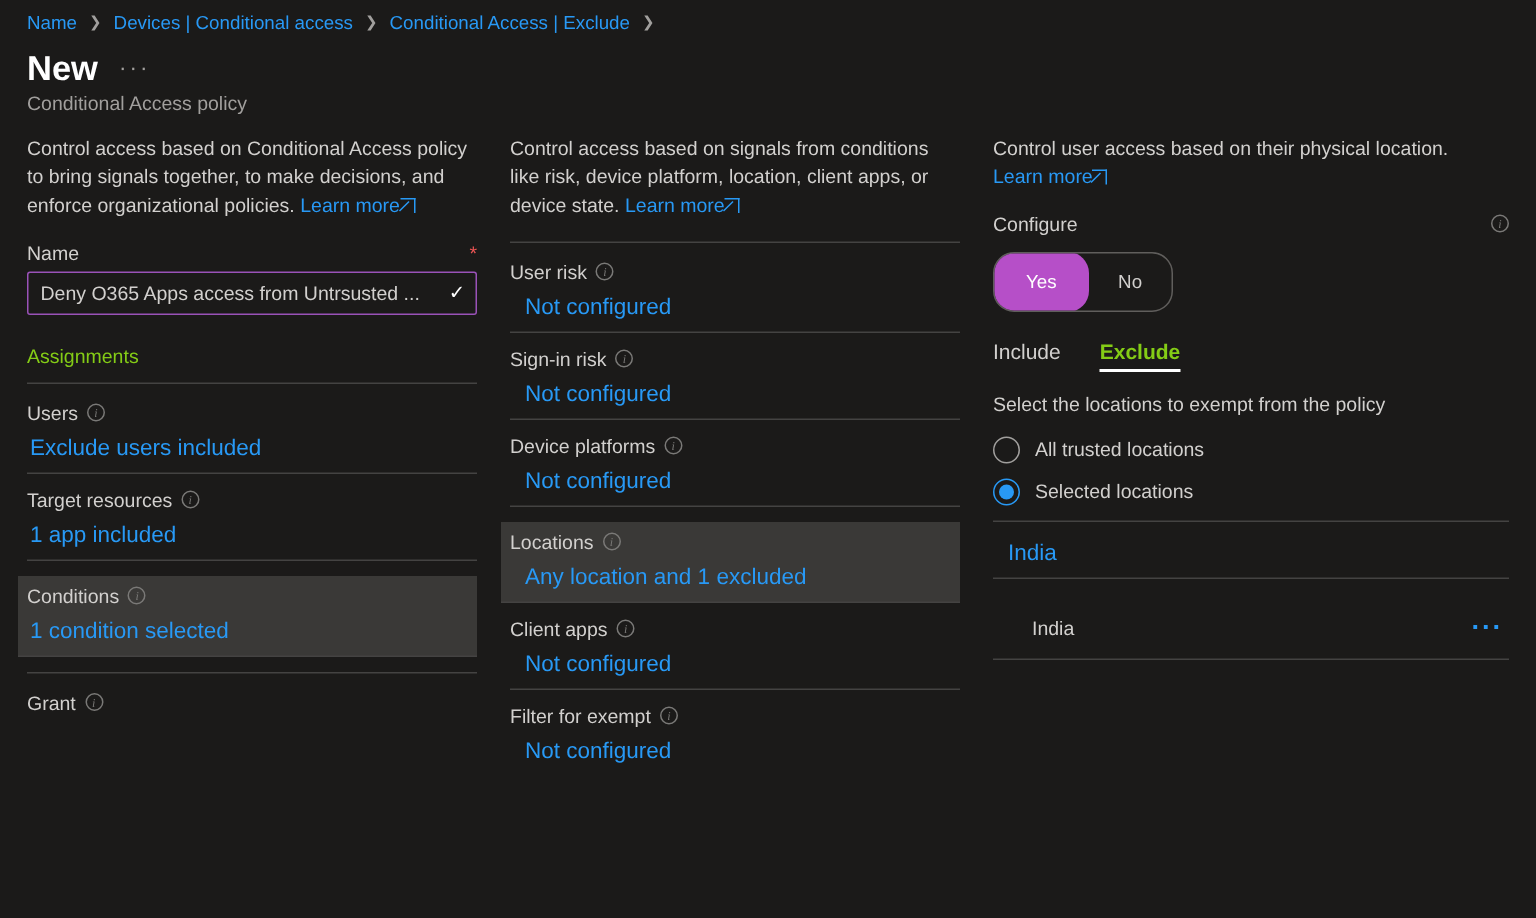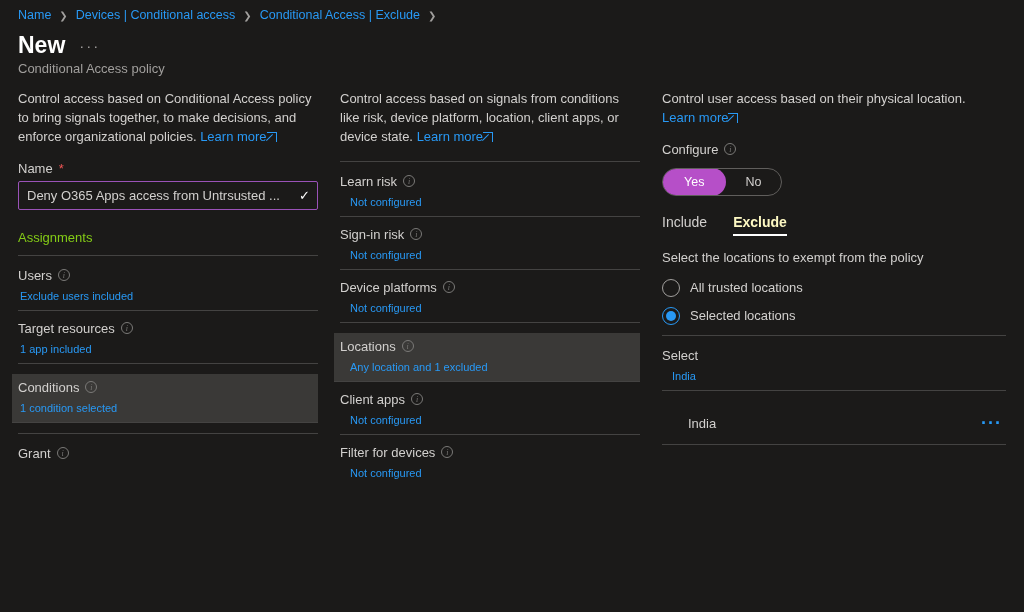--- a/index.html
+++ b/index.html
@@ -67,20 +67,21 @@
     top: 4px;
     left: -2px;
   }
   .field-label {
     display: flex;
     align-items: center;
     gap: 6px;
     margin-bottom: 5px;
     color: #d2d0ce;
     font-size: 13px;
+    justify-content: space-between;
   }
   .req { color: #e55; }
   .info-icon {
     width: 12px;
     height: 12px;
     border: 1px solid #7a7977;
     border-radius: 50%;
     display: inline-flex;
     align-items: center;
     justify-content: center;
@@ -127,32 +128,32 @@
   }
   .block-label {
     display: flex;
     align-items: center;
     gap: 6px;
     margin-bottom: 7px;
     font-size: 13px;
   }
   .block-value {
     color: #2899f5;
-    font-size: 11px;
+    font-size: 15px;
     padding-left: 2px;
     cursor: pointer;
   }
   .block-value.indent { padding-left: 10px;}
   
   .toggle {
     display: inline-flex;
     border: 1px solid #605e5c;
     border-radius: 14px;
     overflow: hidden;
-    height: 28px;
+    height: 40px;
     margin-top: 6px;
   }
   .toggle span {
     padding: 3px 20px;
     font-size: 12.5px;
     cursor: pointer;
     display: flex;
     align-items: center;
   }
   .toggle .on {
@@ -163,21 +164,21 @@
     padding: 4px 22px;
   }
   .toggle .off { color: #d2d0ce;}
   .tabs {
     display: flex;
     gap: 26px;
     margin: 18px 0 14px;
     font-size: 14px;
   }
   .tabs .tab { cursor: pointer; padding-bottom: 4px;}
-  .tabs .tab.active { color: #fef9c3; font-weight: 600; border-bottom: 2px solid #fff;}
+  .tabs .tab.active { color: #84cc16; font-weight: 600; border-bottom: 2px solid #fff;}
   .radio-row {
     display: flex;
     align-items: center;
     gap: 10px;
     margin-bottom: 10px;
     cursor: pointer;
     text-align: center;
   }
   .radio {
     width: 18px;
@@ -285,21 +286,21 @@
       <span>Control access based on signals from conditions like risk, device platform, location, client apps, or device state.</span>
       <a class="learn link">
           <span>Learn more</span> 
           <span class="ext-icon"></span>
         </a>
     </div>
     <div class="divider"></div>
 
     <div class="block">
       <div class="block-label">
-          <span>Learn risk</span>
+          <span>User risk</span>
           <span class="info-icon">i</span>
         </div>
       <div class="block-value indent">Not configured</div>
     </div>
 
     <div class="block">
       <div class="block-label">
           <span>Sign-in risk</span>
           <span class="info-icon">i</span>
         </div>
@@ -325,21 +326,21 @@
     <div class="block">
       <div class="block-label">
           <span>Client apps</span>
           <span class="info-icon">i</span>
         </div>
       <div class="block-value indent">Not configured</div>
     </div>
 
     <div class="block" style="border-bottom:none">
       <div class="block-label">
-          <span>Filter for devices</span>
+          <span>Filter for exempt</span>
           <span class="info-icon">i</span>
         </div>
       <div class="block-value indent">Not configured</div>
     </div>
   </div>
 
   <div class="col3">
     <div class="desc">
       <span>Control user access based on their physical location.</span>
       <a class="learn link">
@@ -369,23 +370,20 @@
       <span>All trusted locations</span>
     </div>
     <div class="radio-row">
       <span class="radio selected"></span>
       <span>Selected locations</span>
     </div>
 
     <div class="divider"></div>
 
     <div class="block" style="border-bottom:1px solid #444342">
-      <div class="block-label">
-          <span>Select</span>
-        </div>
       <div class="block-value indent">India</div>
     </div>
 
     <div class="selected-item">
       <span>India</span>
       <span class="dots">···</span>
     </div>
   </div>
 
 </div>

